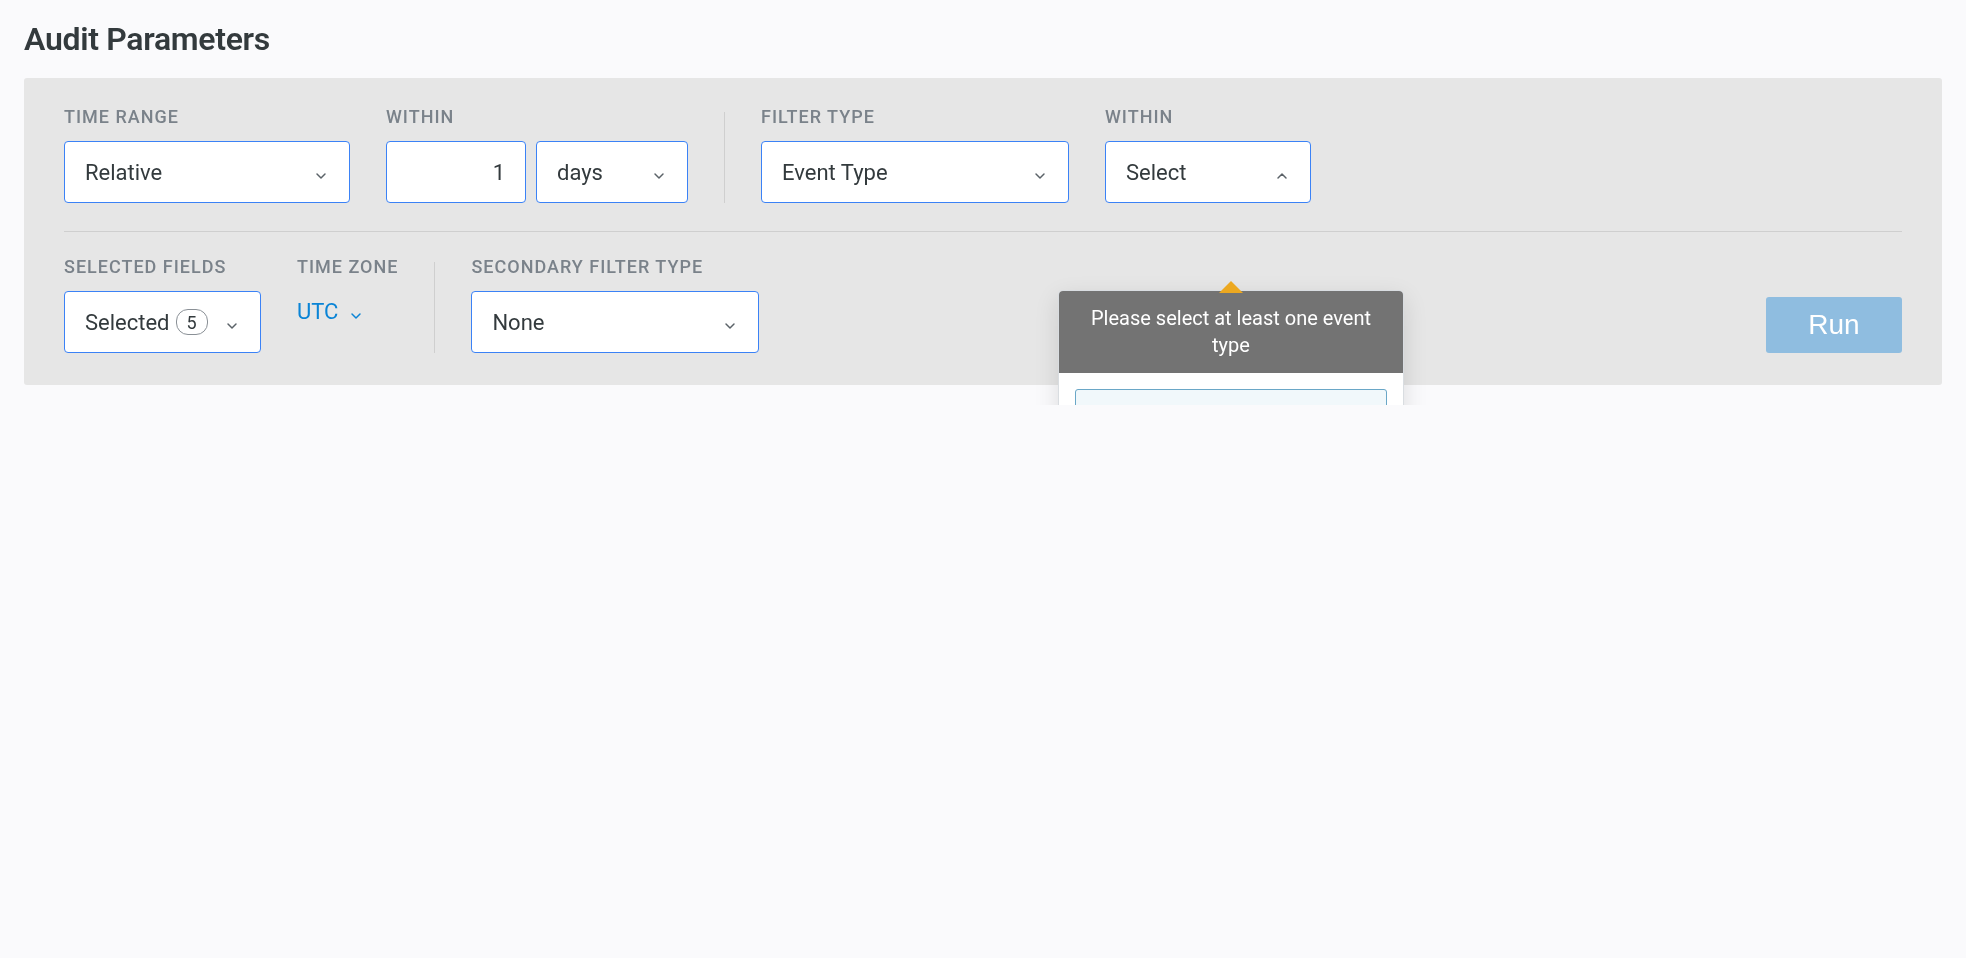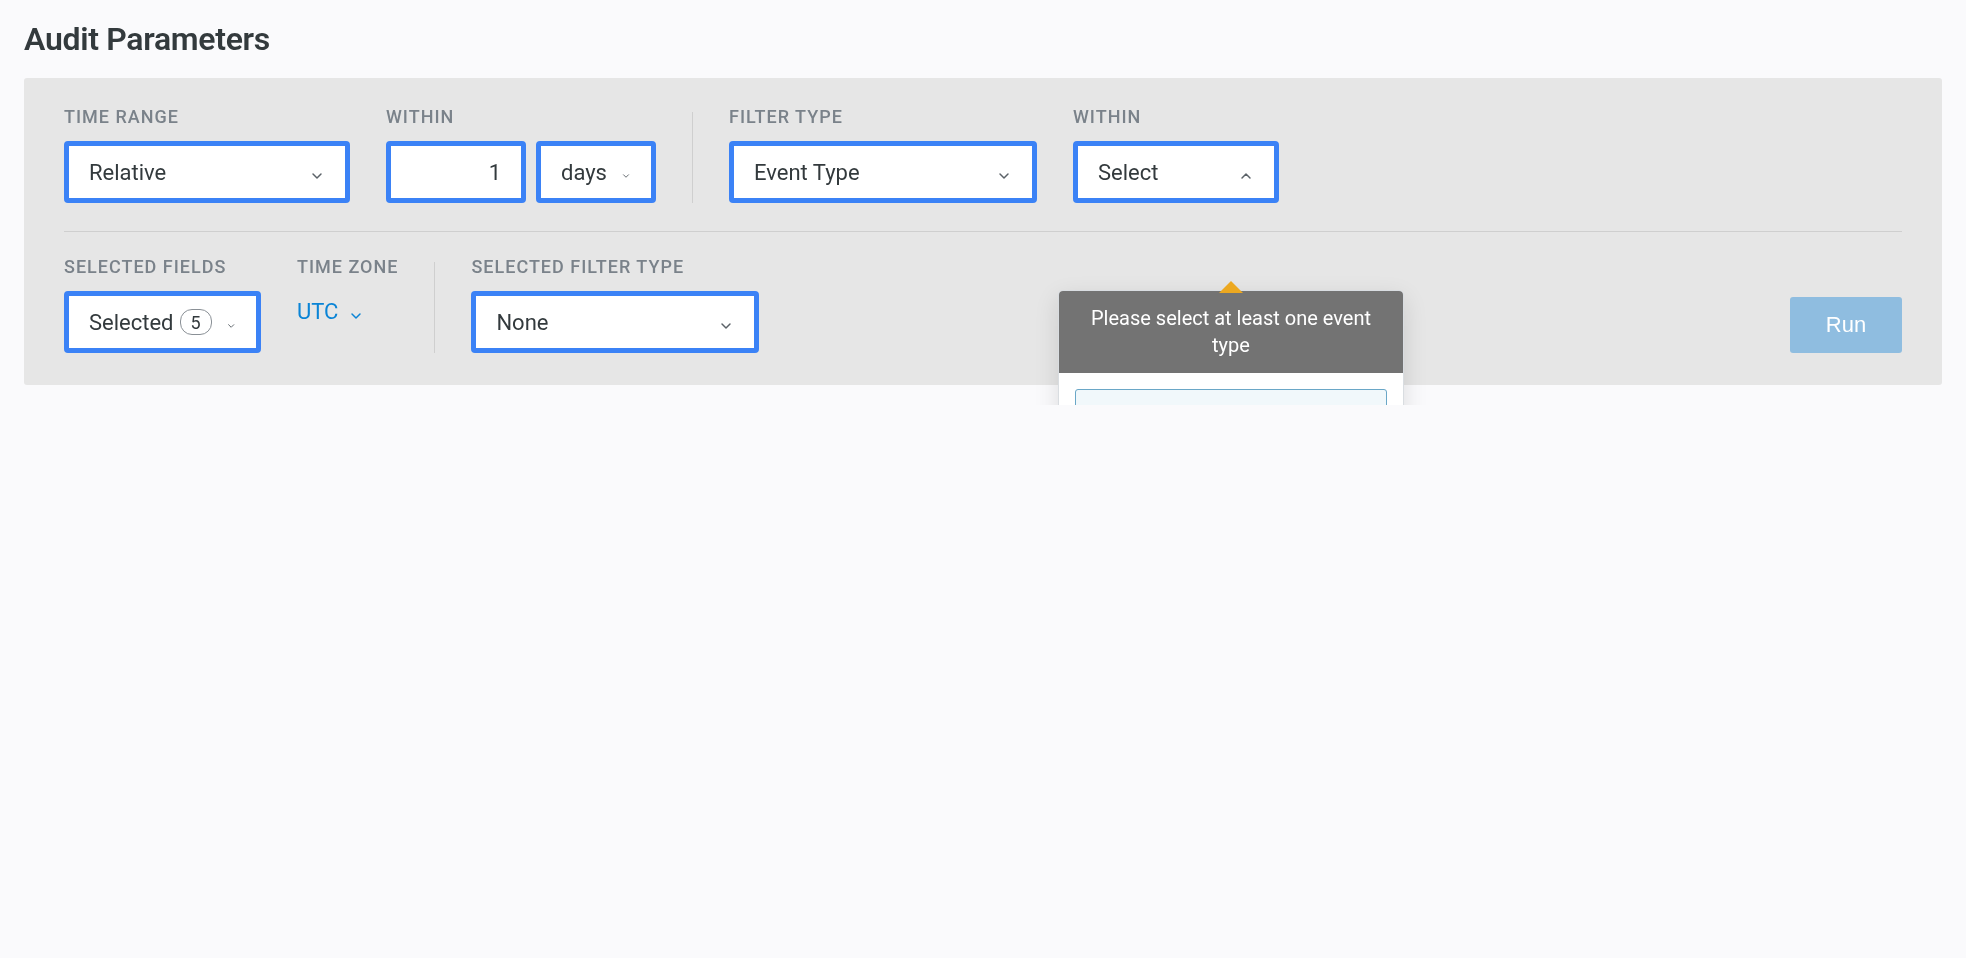--- a/index.html
+++ b/index.html
@@ -40,36 +40,36 @@
     }
     .field-label {
       font-size: 18px;
       letter-spacing: 1px;
       color: #7a828a;
       font-weight: 500;
     }
     .control, .select-control {
       height: 62px;
       background: #ffffff;
-      border: 5px solid #3b82f6;
+      border: 1px solid #3b82f6;
       border-radius: 4px;
       display: flex;
       align-items: center;
       padding: 0 20px;
       font-size: 22px;
       color: #333a3d;
       gap: 14px;
     }
     .select-control { justify-content: space-between; cursor: pointer; }
     .num-input {
       width: 140px;
       text-align: right;
       justify-content: flex-end;
     }
-    .unit-select { width: 120px; }
+    .unit-select { width: 152px; }
     .within-pair { display: flex; gap: 10px; }
     .chevron-down, .chevron-up { width: 16px; height: 16px; display:inline-block; }
     .chevron-down svg, .chevron-up svg { width:100%; height:100%; }
     .vsep {
       width: 1px;
       background: #cfcfcf;
       align-self: stretch;
       margin: 6px 0 0 0;
     }
     .badge-pill {
@@ -96,22 +96,22 @@
     .run-btn-wrap {
       margin-left:auto;
       align-self:flex-end;
       padding-bottom:0;
     }
     .run-btn {
       background:#8fbde0;
       color:#ffffff;
       border:none;
       height:56px;
-      width:112px;
-      font-size:22px;
+      width:136px;
+      font-size:28px;
       border-radius:3px;
       cursor:pointer;
     }
     
     .popover {
       position:absolute;
       top: 212px;
       left: 1034px;
       width: 346px;
       background:#fff;
@@ -279,21 +279,21 @@
           <svg viewBox="0 0 24 24" fill="none">
               <path d="M6 9l6 6 6-6" stroke="#0a84d6" stroke-width="2.2" stroke-linecap="round" stroke-linejoin="round"></path>
             </svg>
         </span>
       </div>
     </div>
 
     <div class="vsep"></div>
 
     <div class="field-group">
-      <div class="field-label">SELECTED FILTER TYPE</div>
+      <div class="field-label">SECONDARY FILTER TYPE</div>
       <div class="select-control w-secondary">
         <span>None</span>
         <span class="chevron-down">
           <svg viewBox="0 0 24 24" fill="none">
               <path d="M6 9l6 6 6-6" stroke="#5b6268" stroke-width="2.2" stroke-linecap="round" stroke-linejoin="round"></path>
             </svg>
         </span>
       </div>
     </div>
 

